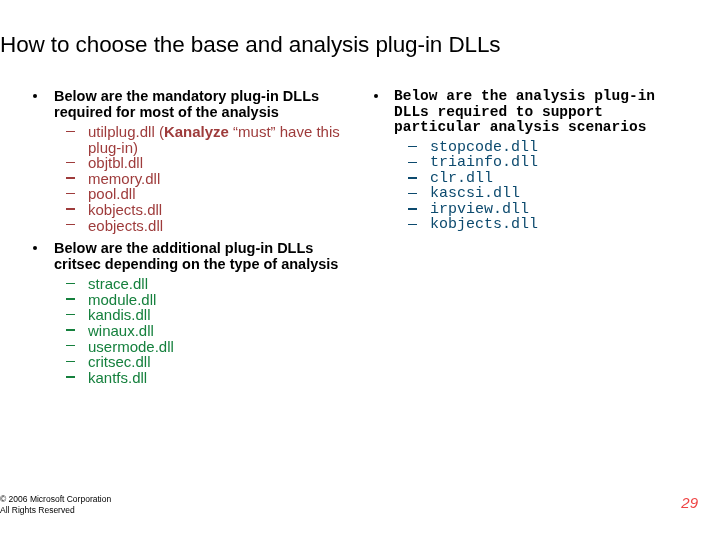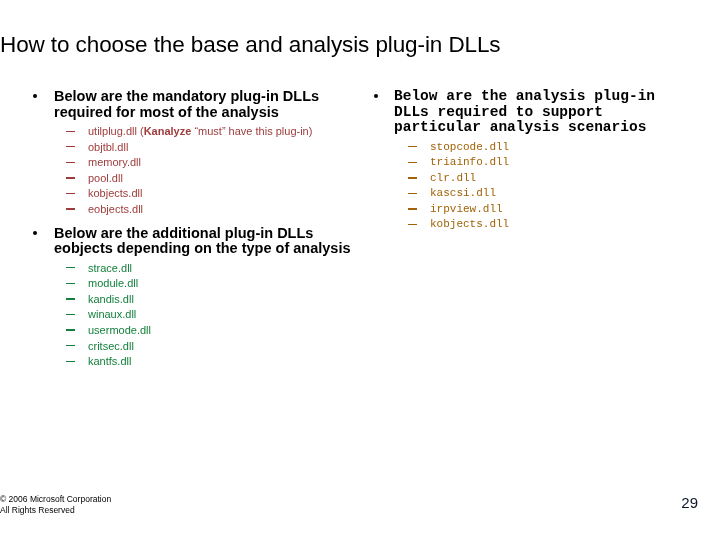--- a/index.html
+++ b/index.html
@@ -69,58 +69,59 @@
 
   
   .l2-list {
     margin: 4px 0 0 0;
     padding: 0;
     list-style: none;
   }
   .l2 {
     position: relative;
     padding-left: 62px;
-    font-size: 11px;
+    font-size: 15px;
     line-height: 15.6px;
     white-space: normal;
   }
   .l2 .dash {
     position: absolute;
     left: 40px;
     top: 6.5px;
     width: 9px;
     height: 1.4px;
     background: currentColor;
   }
 
   
   .g-red  { color: #9e3b3b; }
   .g-navy { color: #15803d; }
-  .g-teal { color: #a16207; }
+  .g-teal { color: #0c4a6e; }
 
   .em-bold { font-weight: bold; }
 
   .gap-block { height: 8px; }
 
   
   .footer {
     position: absolute;
     left: 0;
     top: 494px;
     width: 720px;
     font-size: 8.5px;
     color: #000000;
     line-height: 11px;
   }
   .page-num {
     position: absolute;
     right: 22px;
     top: 494px;
     font-size: 15px;
-    color: #0f172a;
+    color: #ef4444;
+    font-style: italic;
   }
 </style>
 </head>
 <body>
 
 <div class="slide">
 
   <div class="slide-title">How to choose the base and analysis plug-in DLLs</div>
 
   <div class="col col-left">
@@ -154,21 +155,21 @@
       <li class="l2">
         <span class="dash"></span>
         <span>eobjects.dll</span>
       </li>
     </ul>
 
     <div class="gap-block"></div>
 
     <div class="l1">
       <span class="dot"></span>
-      <span>Below are the additional plug-in DLLs eobjects depending on the type of analysis</span>
+      <span>Below are the additional plug-in DLLs critsec depending on the type of analysis</span>
     </div>
 
     <ul class="l2-list g-navy">
       <li class="l2">
         <span class="dash"></span>
         <span>strace.dll</span>
       </li>
       <li class="l2">
         <span class="dash"></span>
         <span>module.dll</span>

